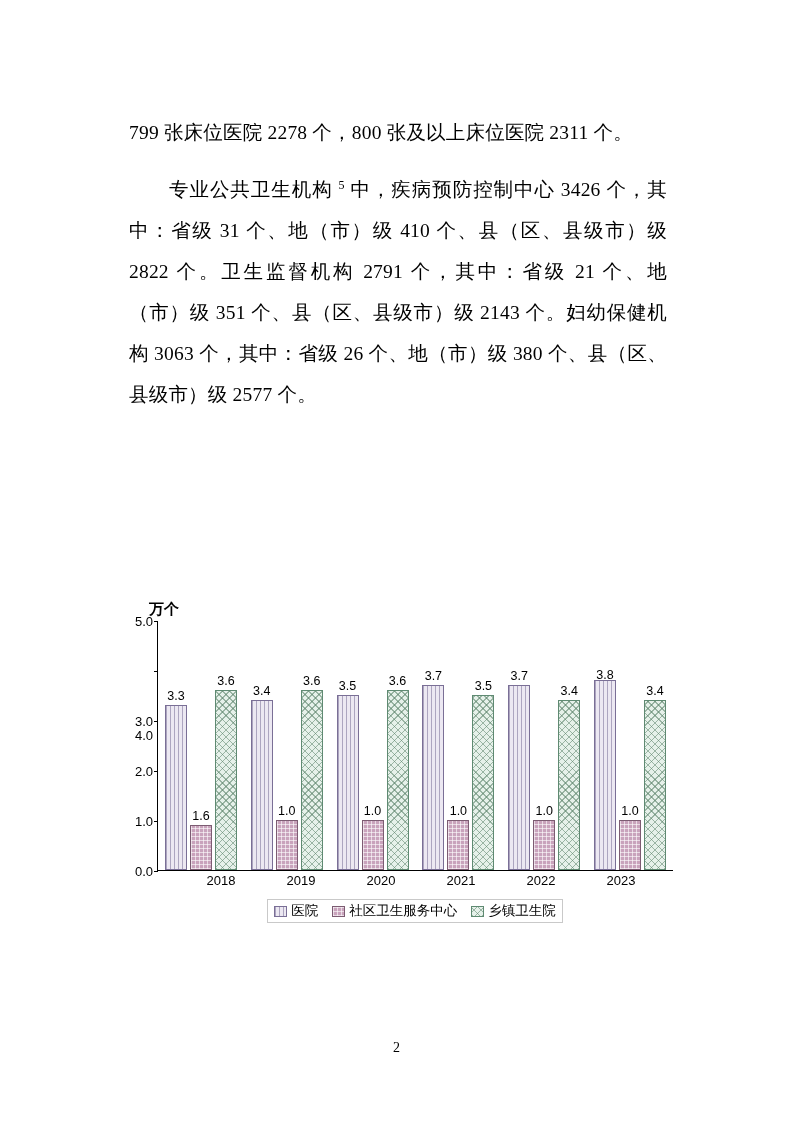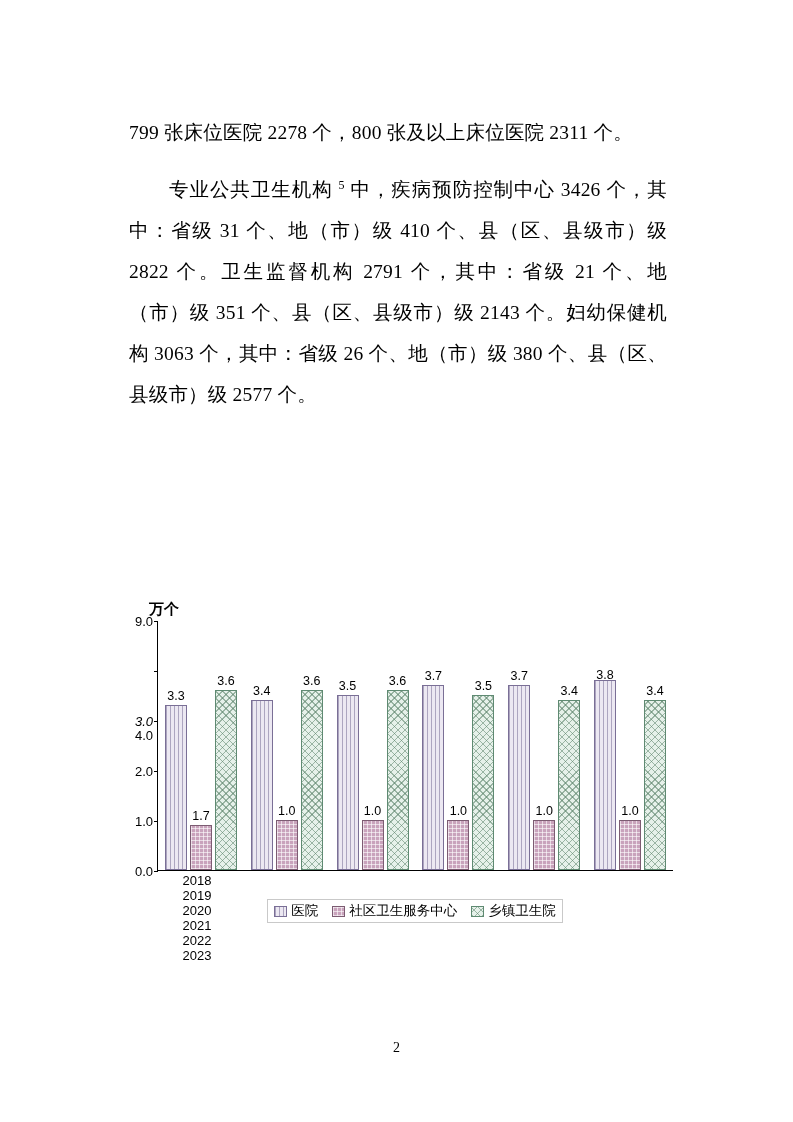--- a/index.html
+++ b/index.html
@@ -143,26 +143,25 @@
   .bar-label {
     position: absolute;
     left: 50%;
     transform: translateX(-50%);
     font-size: 12.5px;
     font-family: "Liberation Sans", sans-serif;
     white-space: nowrap;
   }
   .x-axis-labels {
     position: absolute;
-    left: 34px;
+    left: 46px;
     right: 10px;
     top: 252px;
     display: flex;
     justify-content: center;
-    flex-direction: column;
   }
   .x-label {
     font-size: 13px;
     font-family: "Liberation Sans", sans-serif;
     text-align: center;
     width: 80px;
   }
   .legend {
     position: absolute;
     left: 34px;
@@ -221,33 +220,33 @@
     <p class="para indent">专业公共卫生机构 <sup>5</sup> 中，疾病预防控制中心 3426 个，其中：省级 31 个、地（市）级 410 个、县（区、县级市）级 2822 个。卫生监督机构 2791 个，其中：省级 21 个、地（市）级 351 个、县（区、县级市）级 2143 个。妇幼保健机构 3063 个，其中：省级 26 个、地（市）级 380 个、县（区、县级市）级 2577 个。</p>
   </div>
 
   <div class="chart-block">
     <div class="chart-unit">万个</div>
     <div class="chart-area">
       <div class="y-axis-labels" id="yaxis">
           <div class="y-label" style="top: 250px; margin-left: 14px;">0.0</div>
           <div class="y-label" style="top: 200px;">1.0</div>
           <div class="y-label" style="top: 150px;">2.0</div>
-          <div class="y-label" style="top: 100px; font-style: italic;">3.0</div>
+          <div class="y-label" style="top: 100px;">3.0</div>
           <div class="y-label" style="top: 66px; margin-top: 48px;">4.0</div>
-          <div class="y-label" style="top: 0px;">9.0</div>
+          <div class="y-label" style="top: 0px;">5.0</div>
         </div>
       <div class="plot">
         <div class="groups" id="groups">
             <div class="group">
               <div class="bar-wrap">
                 <div class="bar-label" style="bottom: 167px; margin-top: 37px;">3.3</div>
                 <div class="bar s0" style="height: 165px;"></div>
               </div>
               <div class="bar-wrap">
-                <div class="bar-label" style="bottom: 47px;">1.7</div>
+                <div class="bar-label" style="bottom: 47px;">1.6</div>
                 <div class="bar s1" style="height: 45px;"></div>
               </div>
               <div class="bar-wrap">
                 <div class="bar-label" style="bottom: 182px;">3.6</div>
                 <div class="bar s2" style="height: 180px;"></div>
               </div>
             </div>
             <div class="group">
               <div class="bar-wrap">
                 <div class="bar-label" style="bottom: 172px;">3.4</div>

